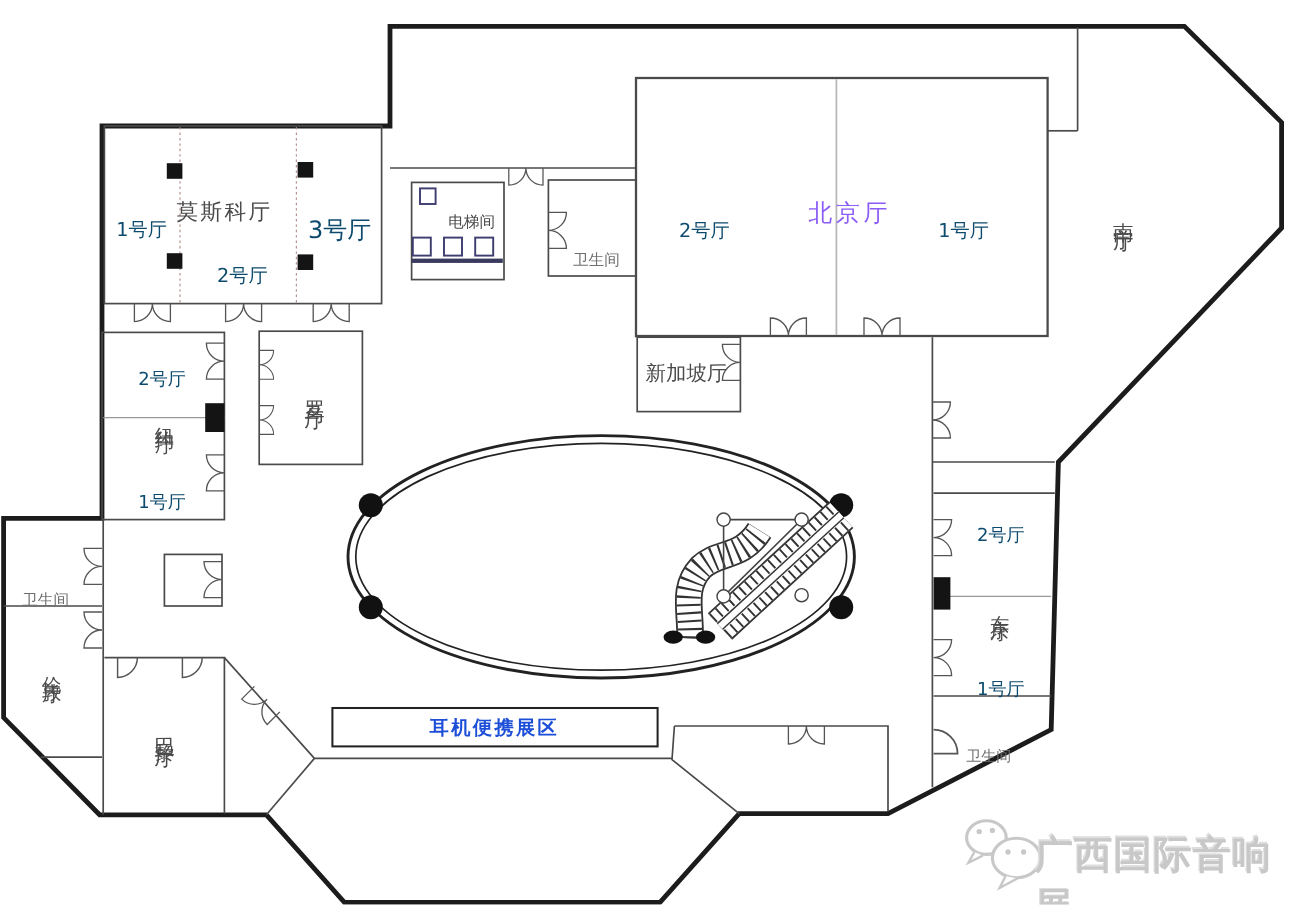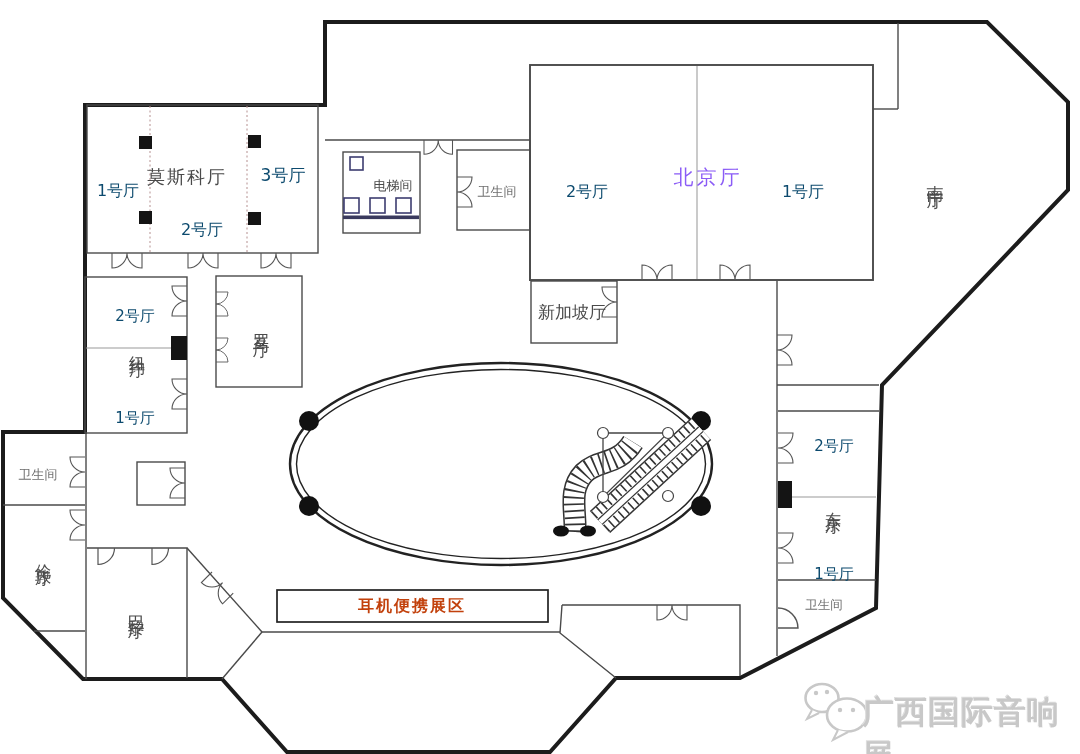--- a/index.html
+++ b/index.html
@@ -2,21 +2,21 @@
 <html><head>
 <meta charset="utf-8">
 <style>
   html,body{margin:0;padding:0;background:#fff;}
   #stage{position:relative;width:1080px;height:754px;background:#fff;overflow:hidden;
          font-family:"DejaVu Sans","Liberation Sans",sans-serif;}
   #plan-svg{position:absolute;left:0;top:0;}
   .lbl{position:absolute;transform:translate(-50%,-50%);white-space:nowrap;line-height:1.2;}
   .serif{font-family:"DejaVu Serif","Liberation Serif",serif;color:#4a4a4a;}
   .boldlbl{font-family:"DejaVu Sans","Liberation Sans",sans-serif;font-weight:400;color:#0c4a6e;margin-top:15px;}
-  .gray{color:#6f6f6f;}
+  .gray{color:#6f6f6f;margin-top:26px;}
   .vert{writing-mode:vertical-rl;text-orientation:upright;letter-spacing:4px;line-height:1;}
   .wmtext{position:absolute;left:862px;top:691px;transform:none;
           font-family:"DejaVu Sans","Liberation Sans",sans-serif;font-weight:700;
           font-size:32px;letter-spacing:1px;color:#c8c8c8;
           text-shadow:1px 1px 0 #ffffff,-1px -1px 0 #dedede;}
 </style>
 </head>
 <body>
 
 <div id="stage">
@@ -149,42 +149,42 @@
     <ellipse cx="47" cy="35" rx="20" ry="16.5" fill="#fff" stroke="#c8c8c8" stroke-width="2.6"></ellipse>
     <circle cx="40" cy="30" r="2.2" fill="#c8c8c8"></circle>
     <circle cx="53" cy="30" r="2.2" fill="#c8c8c8"></circle>
     <path d="M38,50 L33,60 L48,52" fill="#fff" stroke="#c8c8c8" stroke-width="2"></path>
   </g>
 </svg>
 
   <div class="lbl boldlbl" style="left:118px;top:176px;font-size:16px">1号厅</div>
   <div class="lbl serif" style="left:187px;top:177px;font-size:18px;letter-spacing:2px">莫斯科厅</div>
   <div class="lbl boldlbl" style="left:202px;top:215px;font-size:16px">2号厅</div>
-  <div class="lbl boldlbl" style="left:283px;top:160px;font-size:17px">3号厅</div>
+  <div class="lbl boldlbl" style="left:283px;top:176px;font-size:20px">3号厅</div>
 
   <div class="lbl serif" style="left:393px;top:186px;font-size:13px">电梯间</div>
   <div class="lbl serif gray" style="left:497px;top:192px;font-size:13px">卫生间</div>
 
   <div class="lbl boldlbl" style="left:587px;top:177px;font-size:16px">2号厅</div>
   <div class="lbl serif" style="left:708px;top:177px;font-size:20px;letter-spacing:3px;color:#8b5cf6">北京厅</div>
   <div class="lbl boldlbl" style="left:803px;top:177px;font-size:16px">1号厅</div>
 
   <div class="lbl serif vert" style="left:935px;top:178px;font-size:17px">南宁厅</div>
   <div class="lbl serif" style="left:572px;top:312px;font-size:17px">新加坡厅</div>
   <div class="lbl serif vert" style="left:261px;top:327px;font-size:17px">罗马厅</div>
 
   <div class="lbl boldlbl" style="left:135px;top:301px;font-size:15px">2号厅</div>
   <div class="lbl serif vert" style="left:137px;top:349px;font-size:16px">纽约厅</div>
   <div class="lbl boldlbl" style="left:135px;top:403px;font-size:15px">1号厅</div>
 
   <div class="lbl serif gray" style="left:38px;top:475px;font-size:13px">卫生间</div>
   <div class="lbl serif vert" style="left:43px;top:557px;font-size:16px">伦敦厅</div>
   <div class="lbl serif vert" style="left:136px;top:608px;font-size:17px">巴黎厅</div>
 
-  <div class="lbl serif" style="left:412px;top:606px;font-size:16px;font-weight:700;color:#c2410c;letter-spacing:2px">耳机便携展区</div>
+  <div class="lbl serif" style="left:412px;top:606px;font-size:16px;font-weight:700;color:#1d4ed8;letter-spacing:2px">耳机便携展区</div>
 
   <div class="lbl boldlbl" style="left:834px;top:431px;font-size:15px">2号厅</div>
   <div class="lbl serif vert" style="left:833px;top:505px;font-size:16px">东京厅</div>
   <div class="lbl boldlbl" style="left:834px;top:559px;font-size:15px">1号厅</div>
   <div class="lbl serif gray" style="left:824px;top:604px;font-size:12.5px">卫生间</div>
 
   <div class="wmtext">广西国际音响展</div>
 </div>
 
 </body></html>

